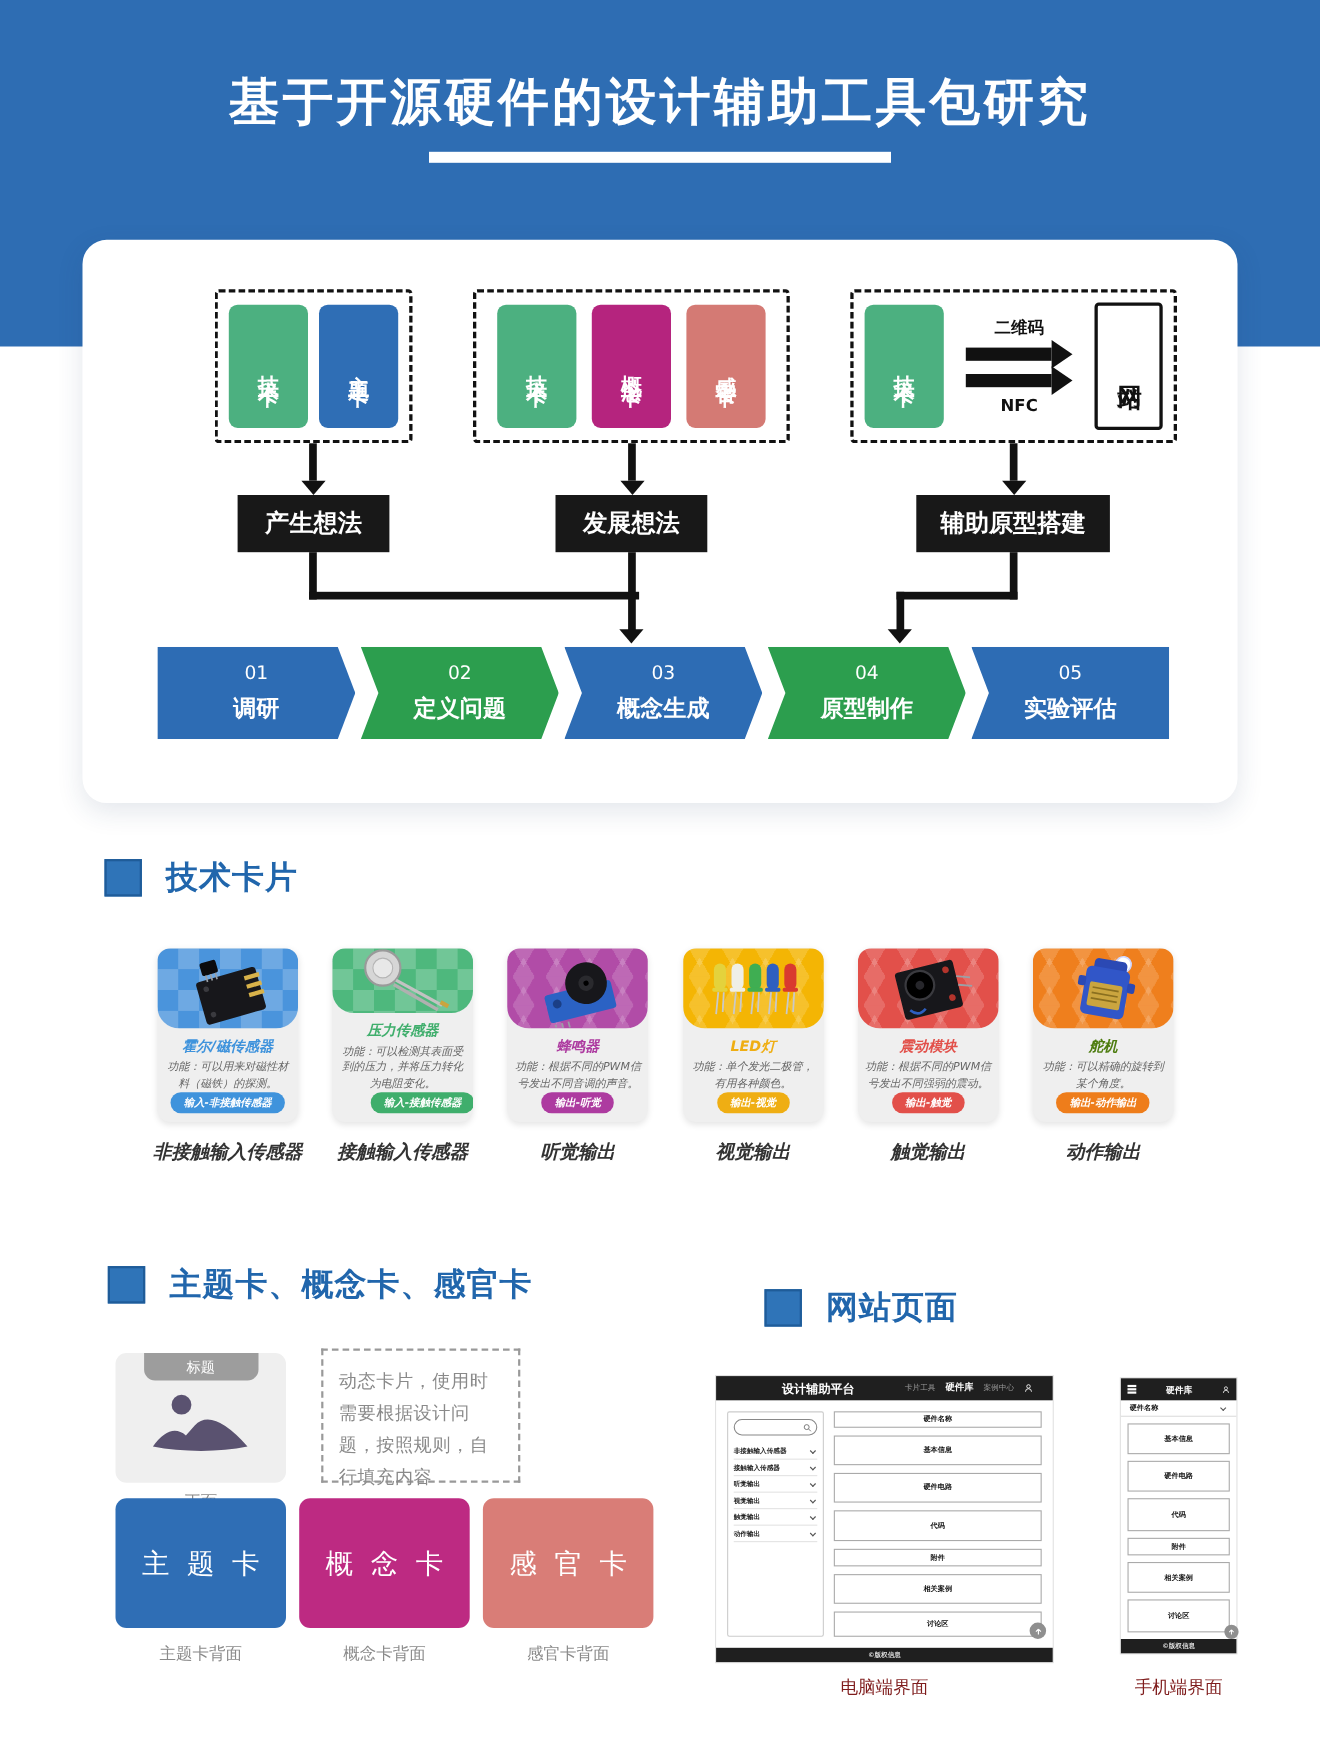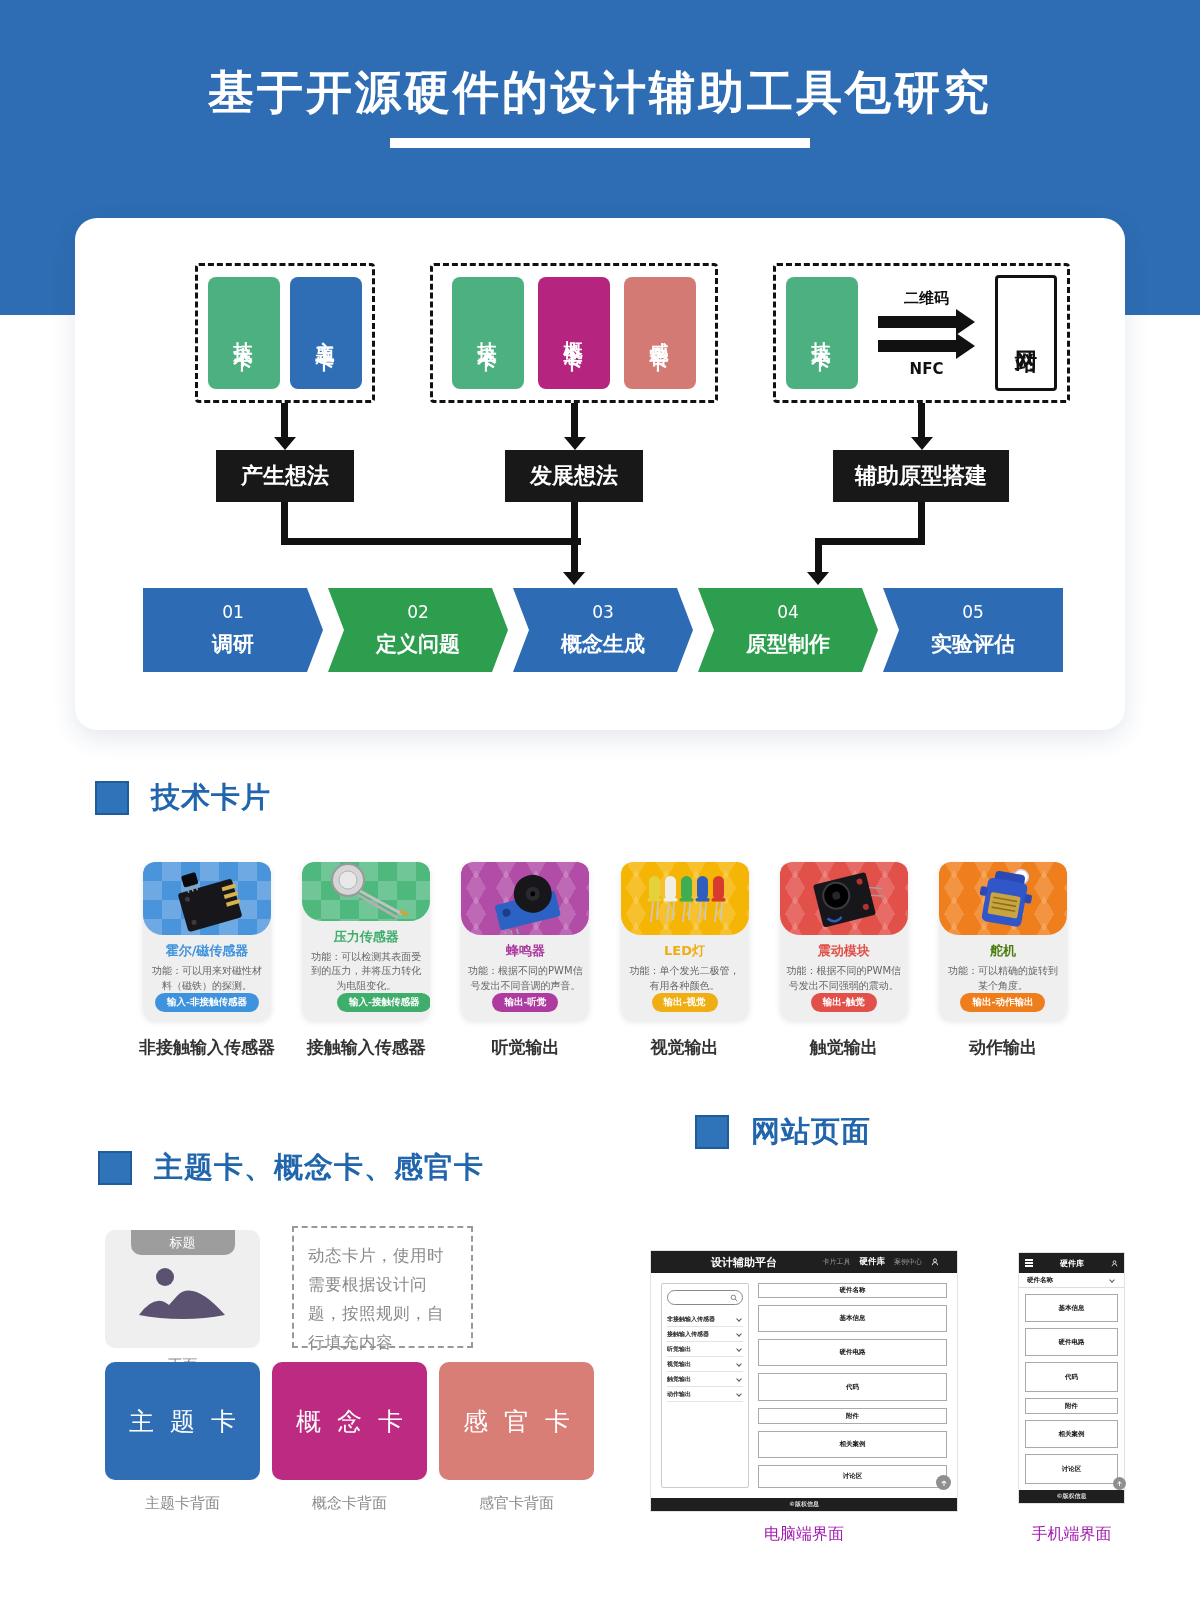--- a/index.html
+++ b/index.html
@@ -57,21 +57,21 @@
   .cp-mid { clip-path:polygon(0 0, calc(100% - 16px) 0, 100% 50%, calc(100% - 16px) 100%, 0 100%, 16px 50%); }
   .cp-last { clip-path:polygon(0 0, 100% 0, 100% 100%, 0 100%, 16px 50%); }
 
   
   .sec-head { position:absolute; display:flex; align-items:center; gap:22px; }
   .sec-square { width:34px; height:34px; background:#2f74b8; border:2px solid #1f5c99; }
   .sec-title { color:#2166ac; font-size:29px; font-weight:bold; letter-spacing:1px; }
 
   
   .tcards { position:absolute; left:138px; top:862px; width:934px; display:flex; justify-content:space-between; }
-  .tcol { width:138px; display:flex; flex-direction:column; align-items:center; }
+  .tcol { width:138px; display:flex; flex-direction:column; align-items:center;font-style:italic; }
   .tcard { width:128px; height:158px; background:#efefef; border-radius:12px; overflow:hidden;
     box-shadow:0 2px 6px rgba(0,0,0,.10); display:flex; flex-direction:column; }
   .thead { position:relative; height:78px; border-radius:10px 10px 20px 20px; }
   .thead svg { position:absolute; left:50%; top:50%; transform:translate(-50%,-50%); }
   .chk { background-image:repeating-conic-gradient(rgba(255,255,255,.20) 0% 25%, rgba(255,255,255,0) 0% 50%); background-size:38px 38px; }
   .tri { background-image:
       conic-gradient(from 150deg at 50% 33%, rgba(255,255,255,.16) 60deg, rgba(255,255,255,0) 0),
       conic-gradient(from -30deg at 50% 66%, rgba(255,255,255,.16) 60deg, rgba(255,255,255,0) 0);
     background-size:30px 26px; }
   .h1c { background-color:#4a94dc; }
@@ -120,21 +120,21 @@
   .d-item { height:15px; display:flex; align-items:center; justify-content:space-between; border-bottom:1px solid #e3e3e3; }
   .d-item span { font-size:6px; font-weight:bold; color:#222; white-space:nowrap; }
   .chev { width:4px; height:4px; border-right:1.3px solid #555; border-bottom:1.3px solid #555; transform:rotate(45deg); margin-right:2px; }
   .d-main { flex:1; display:flex; flex-direction:column; gap:7px; position:relative; }
   .d-box { border:1px solid #aaa; display:flex; align-items:center; justify-content:center; }
   .d-box span { font-size:6.5px; font-weight:bold; color:#111; }
   .fab { position:absolute; width:15px; height:15px; border-radius:50%; background:#8f8f8f;
     display:flex; align-items:center; justify-content:center; }
   .d-footer { height:13px; background:#1f1f1f; display:flex; align-items:center; justify-content:center; }
   .d-footer span, .m-footer span { color:#ddd; font-size:6px; font-weight:bold; }
-  .mock-caption { position:absolute; top:1524px; text-align:center; color:#a21caf; font-size:16px; }
+  .mock-caption { position:absolute; top:1524px; text-align:center; color:#7f1d1d; font-size:16px; }
 
   .mobile { position:absolute; left:1018px; top:1252px; width:107px; background:#fff; border:1px solid #e2e2e2; }
   .m-header { height:20px; background:#1f1f1f; display:flex; align-items:center; justify-content:space-between; padding:0 6px; }
   .m-title { color:#fff; font-size:8px; font-weight:bold; }
   .burger { width:8px; height:1.4px; background:#fff; box-shadow:0 3px 0 #fff, 0 -3px 0 #fff; }
   .m-drop { height:15px; display:flex; align-items:center; justify-content:space-between; padding:0 8px; border-bottom:1px solid #ddd; }
   .m-drop span { font-size:6.5px; font-weight:bold; color:#111; }
   .m-body { padding:6px; display:flex; flex-direction:column; gap:6px; position:relative; }
   .m-footer { height:13px; background:#1f1f1f; display:flex; align-items:center; justify-content:center; }
 
@@ -425,21 +425,21 @@
   <div class="back-card bc2" style="background:#bd2a82;">
       <span>概念卡</span>
     </div>
   <div class="back-card bc3" style="background:#d97d77;">
       <span>感官卡</span>
     </div>
   <div class="back-caption" style="left:105px;">主题卡背面</div>
   <div class="back-caption" style="left:272px;">概念卡背面</div>
   <div class="back-caption" style="left:439px;">感官卡背面</div>
 
-  <div class="sec-head" style="left:655px; top:1112px;padding-left:40px;">
+  <div class="sec-head" style="left:655px; top:1169px;padding-left:40px;">
     <div class="sec-square"></div>
     <div class="sec-title">网站页面</div>
   </div>
 
   <div class="desktop">
     <div class="d-header">
       <span class="d-brand">设计辅助平台</span>
       <span class="d-nav">卡片工具</span>
       <span class="d-nav active">硬件库</span>
       <span class="d-nav">案例中心</span>

